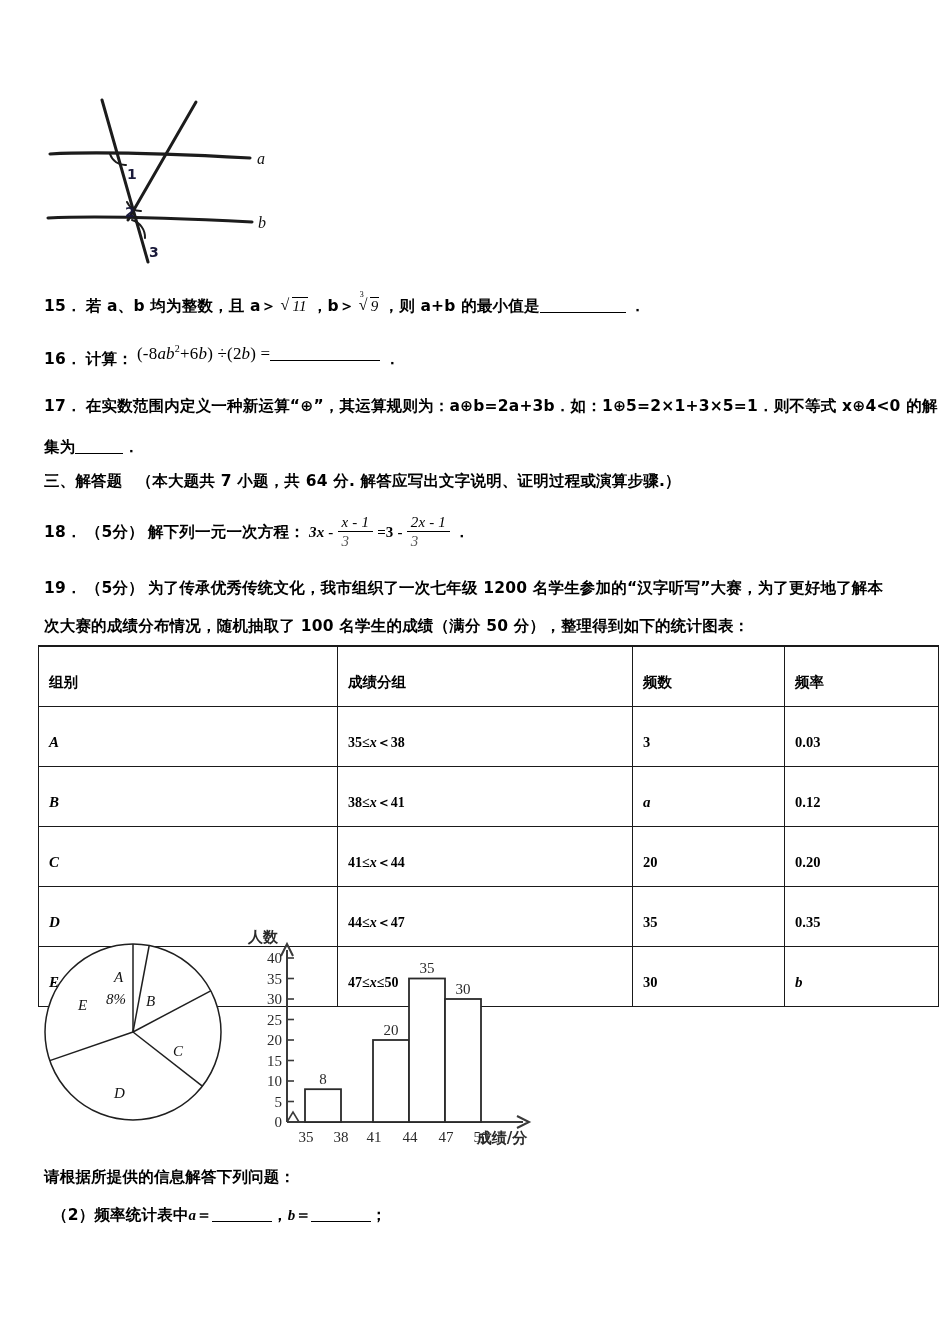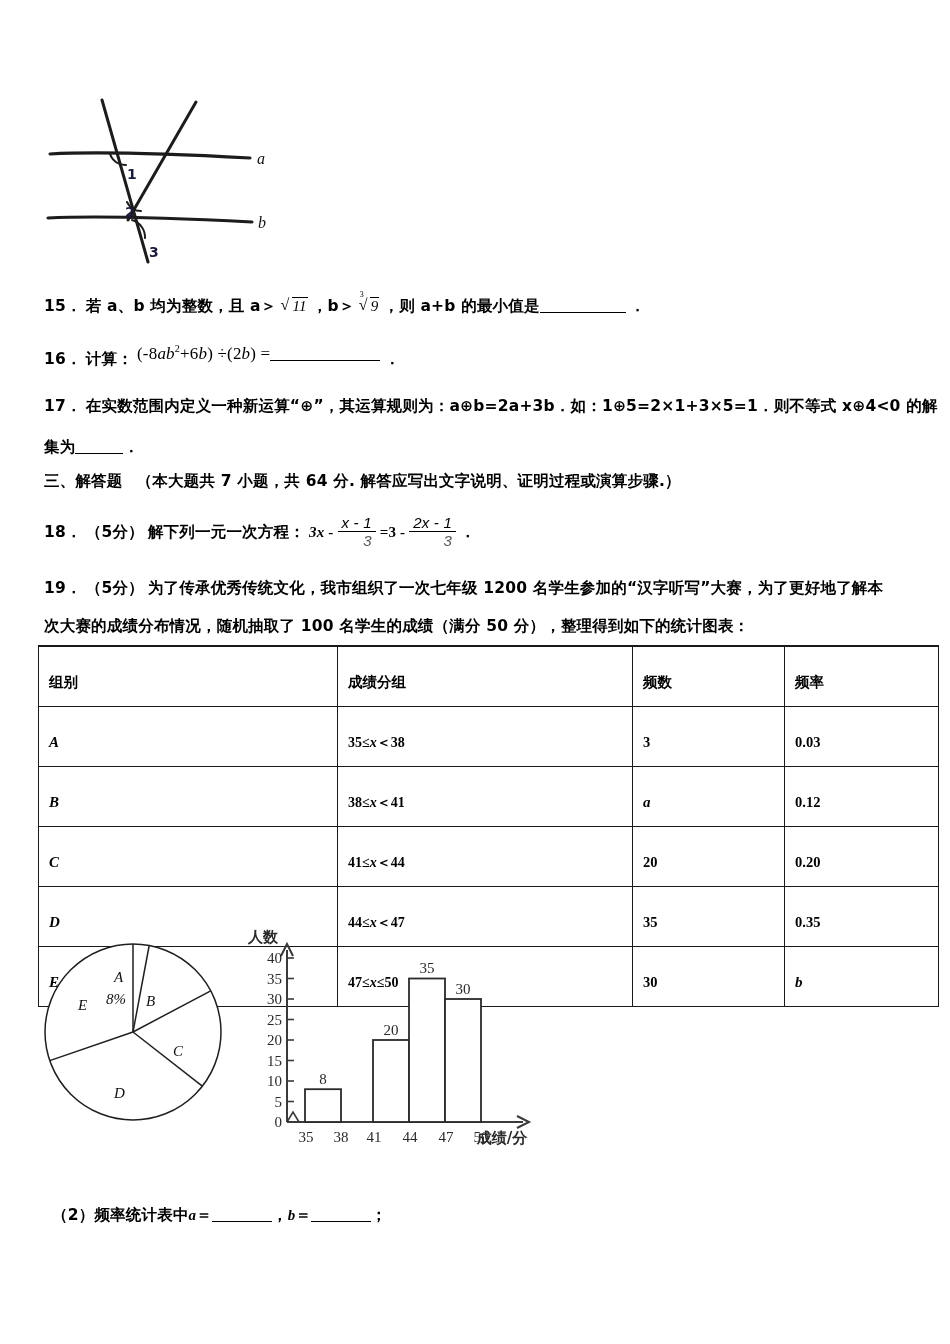--- a/index.html
+++ b/index.html
@@ -14,22 +14,22 @@
   .cn{font-family:"DejaVu Sans","Liberation Sans",sans-serif;font-weight:700;}
   .qline{position:absolute;font-size:15.5px;font-weight:700;letter-spacing:0.2px;white-space:nowrap;}
   .qline .cn{font-size:15.5px;}
   .it{font-style:italic;font-family:"Liberation Serif",serif;}
   .blank{display:inline-block;border-bottom:1.4px solid #000;vertical-align:-2px;}
 
   
   #geo-figure{position:absolute;left:44px;top:92px;width:240px;height:175px;}
 
   
-  .frac{display:inline-block;vertical-align:middle;text-align:right;font-style:italic;
-        font-family:Liberation Sans, sans-serif;font-weight:400;position:relative;top:-1px;}
+  .frac{display:inline-block;vertical-align:middle;text-align:left;font-style:italic;
+        font-family:Liberation Serif, serif;font-weight:400;position:relative;top:-1px;}
   .frac .num{display:block;font-size:15px;padding:0 4px;line-height:1.15;}
   .frac .den{display:block;font-size:15px;border-top:1.1px solid #000;padding:0 4px;line-height:1.25;color:#555;}
 
   
   .rad{display:inline-block;position:relative;font-style:italic;font-family:"Liberation Serif",serif;
        font-weight:400;font-size:15px;padding-left:11px;}
   .rad:before{content:"\221A";position:absolute;left:0;top:-1px;font-style:normal;font-size:16px;}
   .rad .bar{display:inline-block;border-top:1.1px solid #000;padding:0 1px;}
   .rad .idx{position:absolute;left:1px;top:-7px;font-size:8px;font-style:normal;}
 
@@ -239,17 +239,20 @@
       <text x="134" y="216">41</text>
       <text x="170" y="216">44</text>
       <text x="206" y="216">47</text>
       <text x="241" y="216">50</text>
     </g>
 
     <text x="8" y="16" font-family="DejaVu Sans, sans-serif" font-size="15" font-weight="700" fill="#2a2a2a">人数</text>
     <text x="262" y="217" font-family="DejaVu Sans, sans-serif" font-size="15" font-weight="700" fill="#2a2a2a" text-anchor="middle">成绩/分</text>
   </svg>
 
+  <div class="qline" style="left:44px;top:1167px;">
+    <span class="cn">请根据所提供的信息解答下列问题：</span>
+  </div>
   <div class="qline" style="left:52px;top:1205px;">
     <span class="cn">（2）频率统计表中</span><span class="it" style="font-size:15px;">a</span><span class="cn">＝</span><span class="blank" style="width:60px;"></span><span class="cn">，</span><span class="it" style="font-size:15px;">b</span><span class="cn">＝</span><span class="blank" style="width:60px;"></span><span class="cn">；</span>
   </div>
 
 </div>
 
 </body></html>

